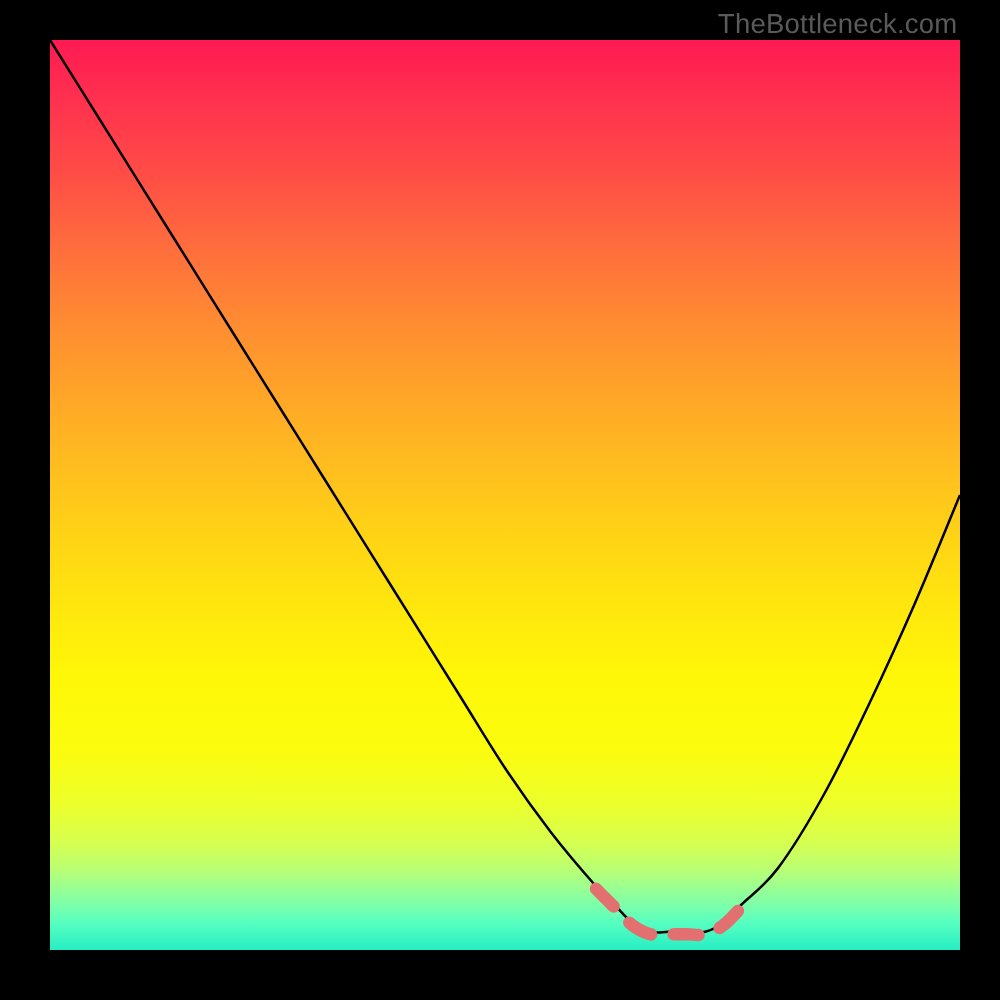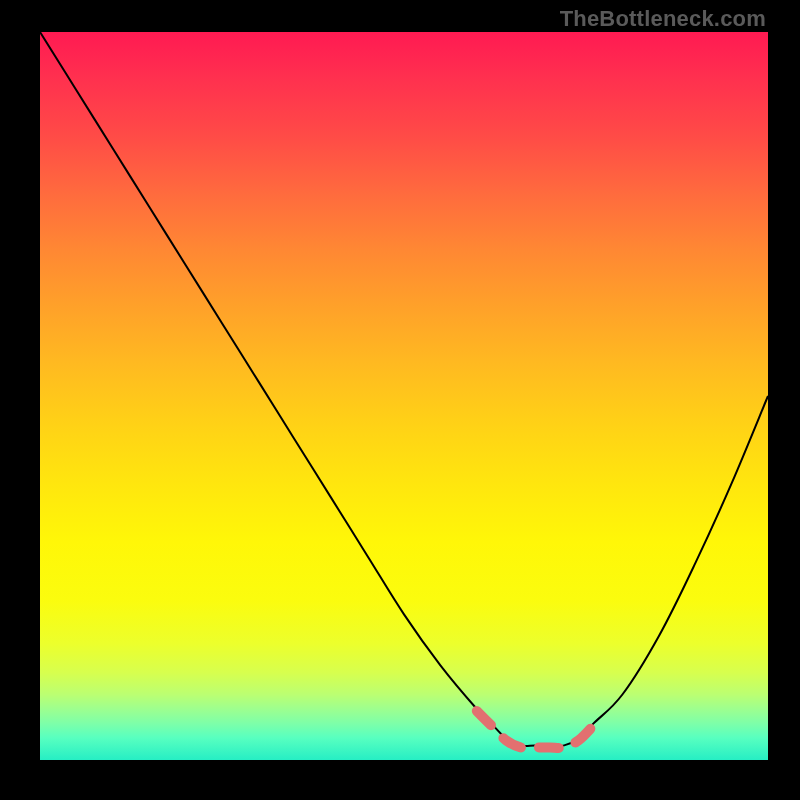--- a/index.html
+++ b/index.html
@@ -37,21 +37,21 @@
       #57ffc0 97%,
       #26eec4 100%
     );
   }
   .attribution {
     position: absolute;
     top: 6px;
     right: 34px;
     color: #5a5a5a;
     font-size: 22px;
-    font-weight: 700;
+    font-weight: 400;
     letter-spacing: 0.2px;
   }
   svg.curve {
     position: absolute;
     left: 0;
     top: 0;
     width: 728px;
     height: 728px;
     overflow: visible;
   }

